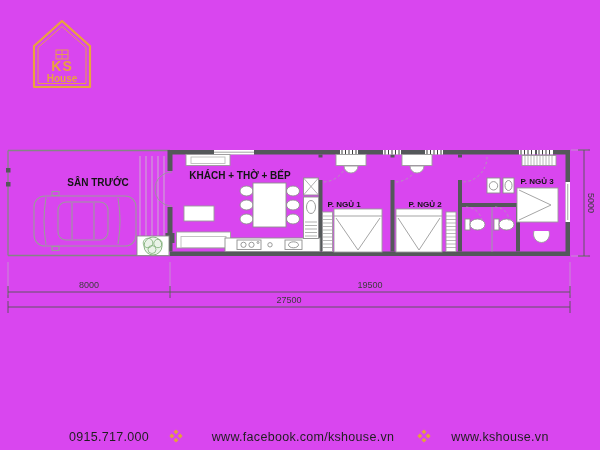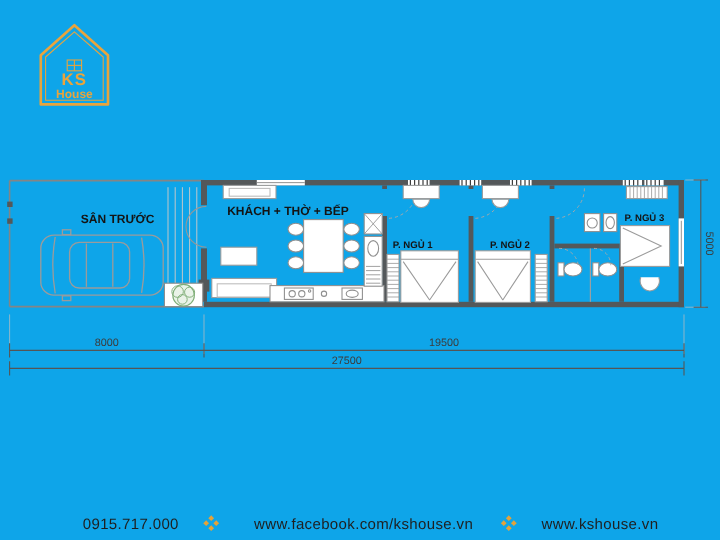--- a/index.html
+++ b/index.html
@@ -1,19 +1,19 @@
 <!DOCTYPE html>
 <html><head>
 <meta charset="utf-8">
 <style>
   html,body{margin:0;padding:0;background:#ffffff;}
   .canvas{
     position:relative;
     width:600px;height:450px;
-    background:#0ea5e9;
+    background:#d946ef;
     font-family:"Liberation Sans", sans-serif;
     overflow:hidden;
   }
   svg text{font-family:"Liberation Sans", sans-serif;}
   .room-label{font-weight:bold;fill:#141414;}
   .dim-label{fill:#3c3c3c;}
   .footer-label{fill:#1f1f1f;letter-spacing:.3px;}
 </style>
 </head>
 <body>

